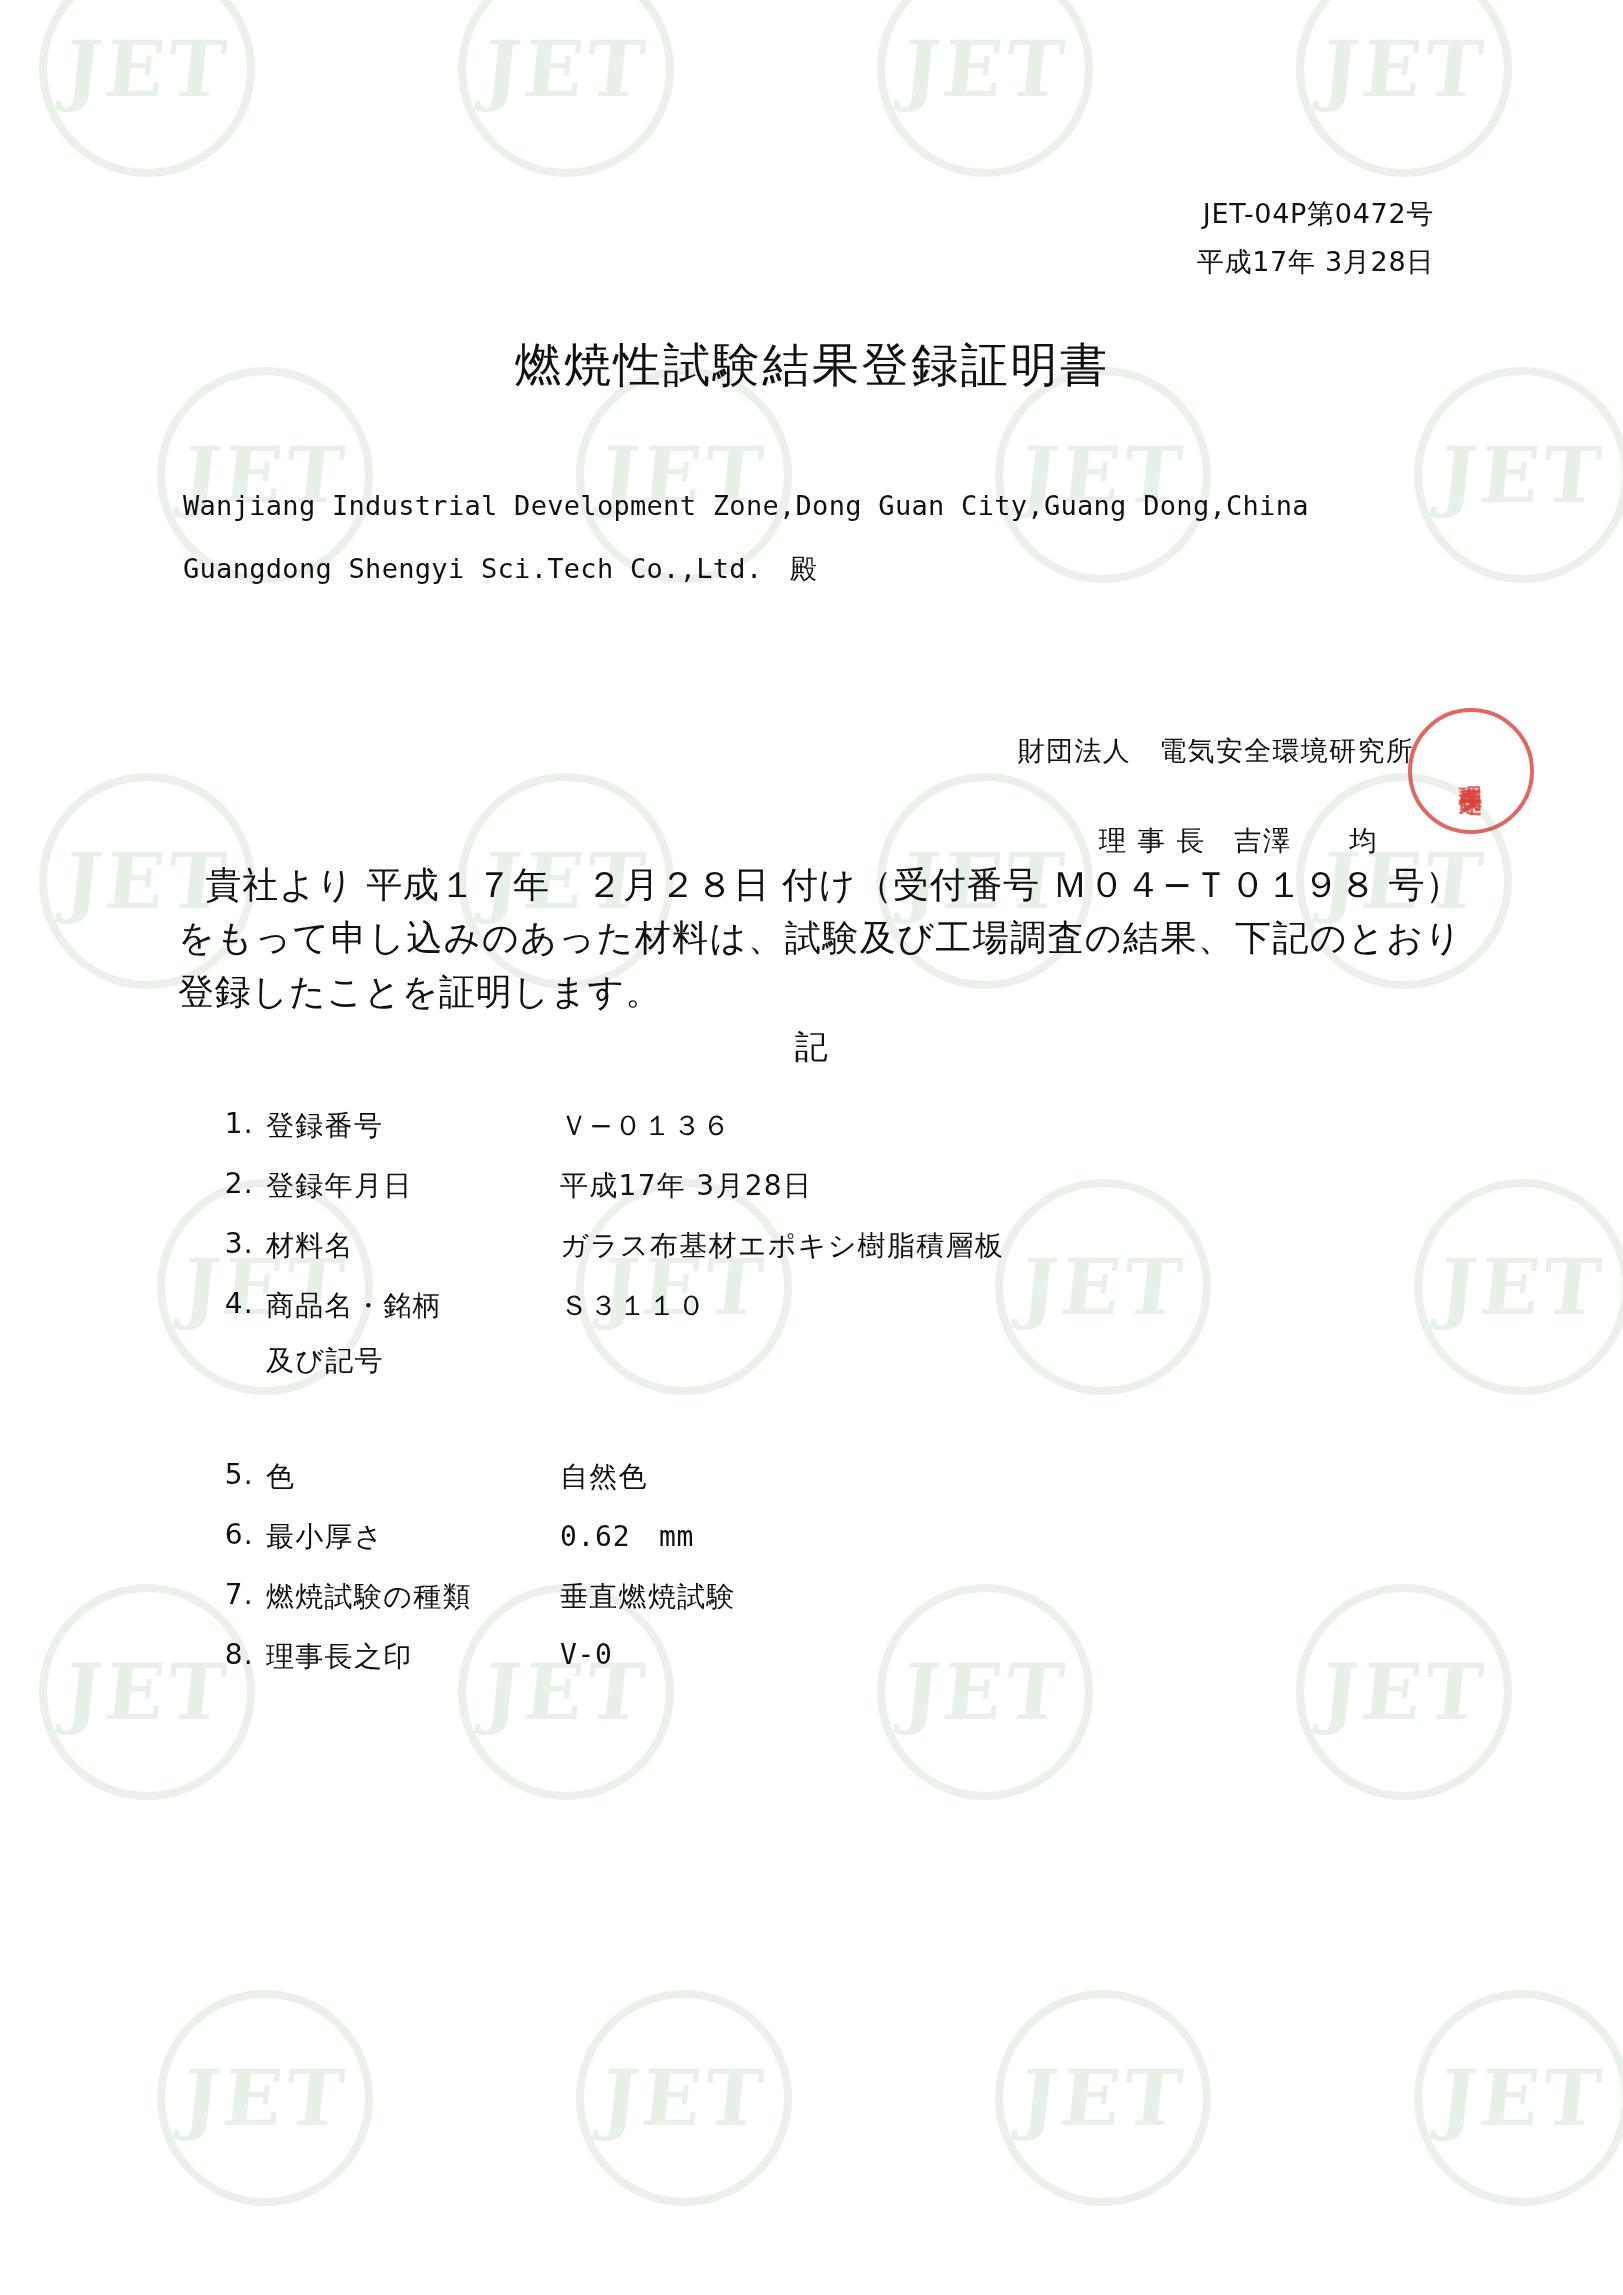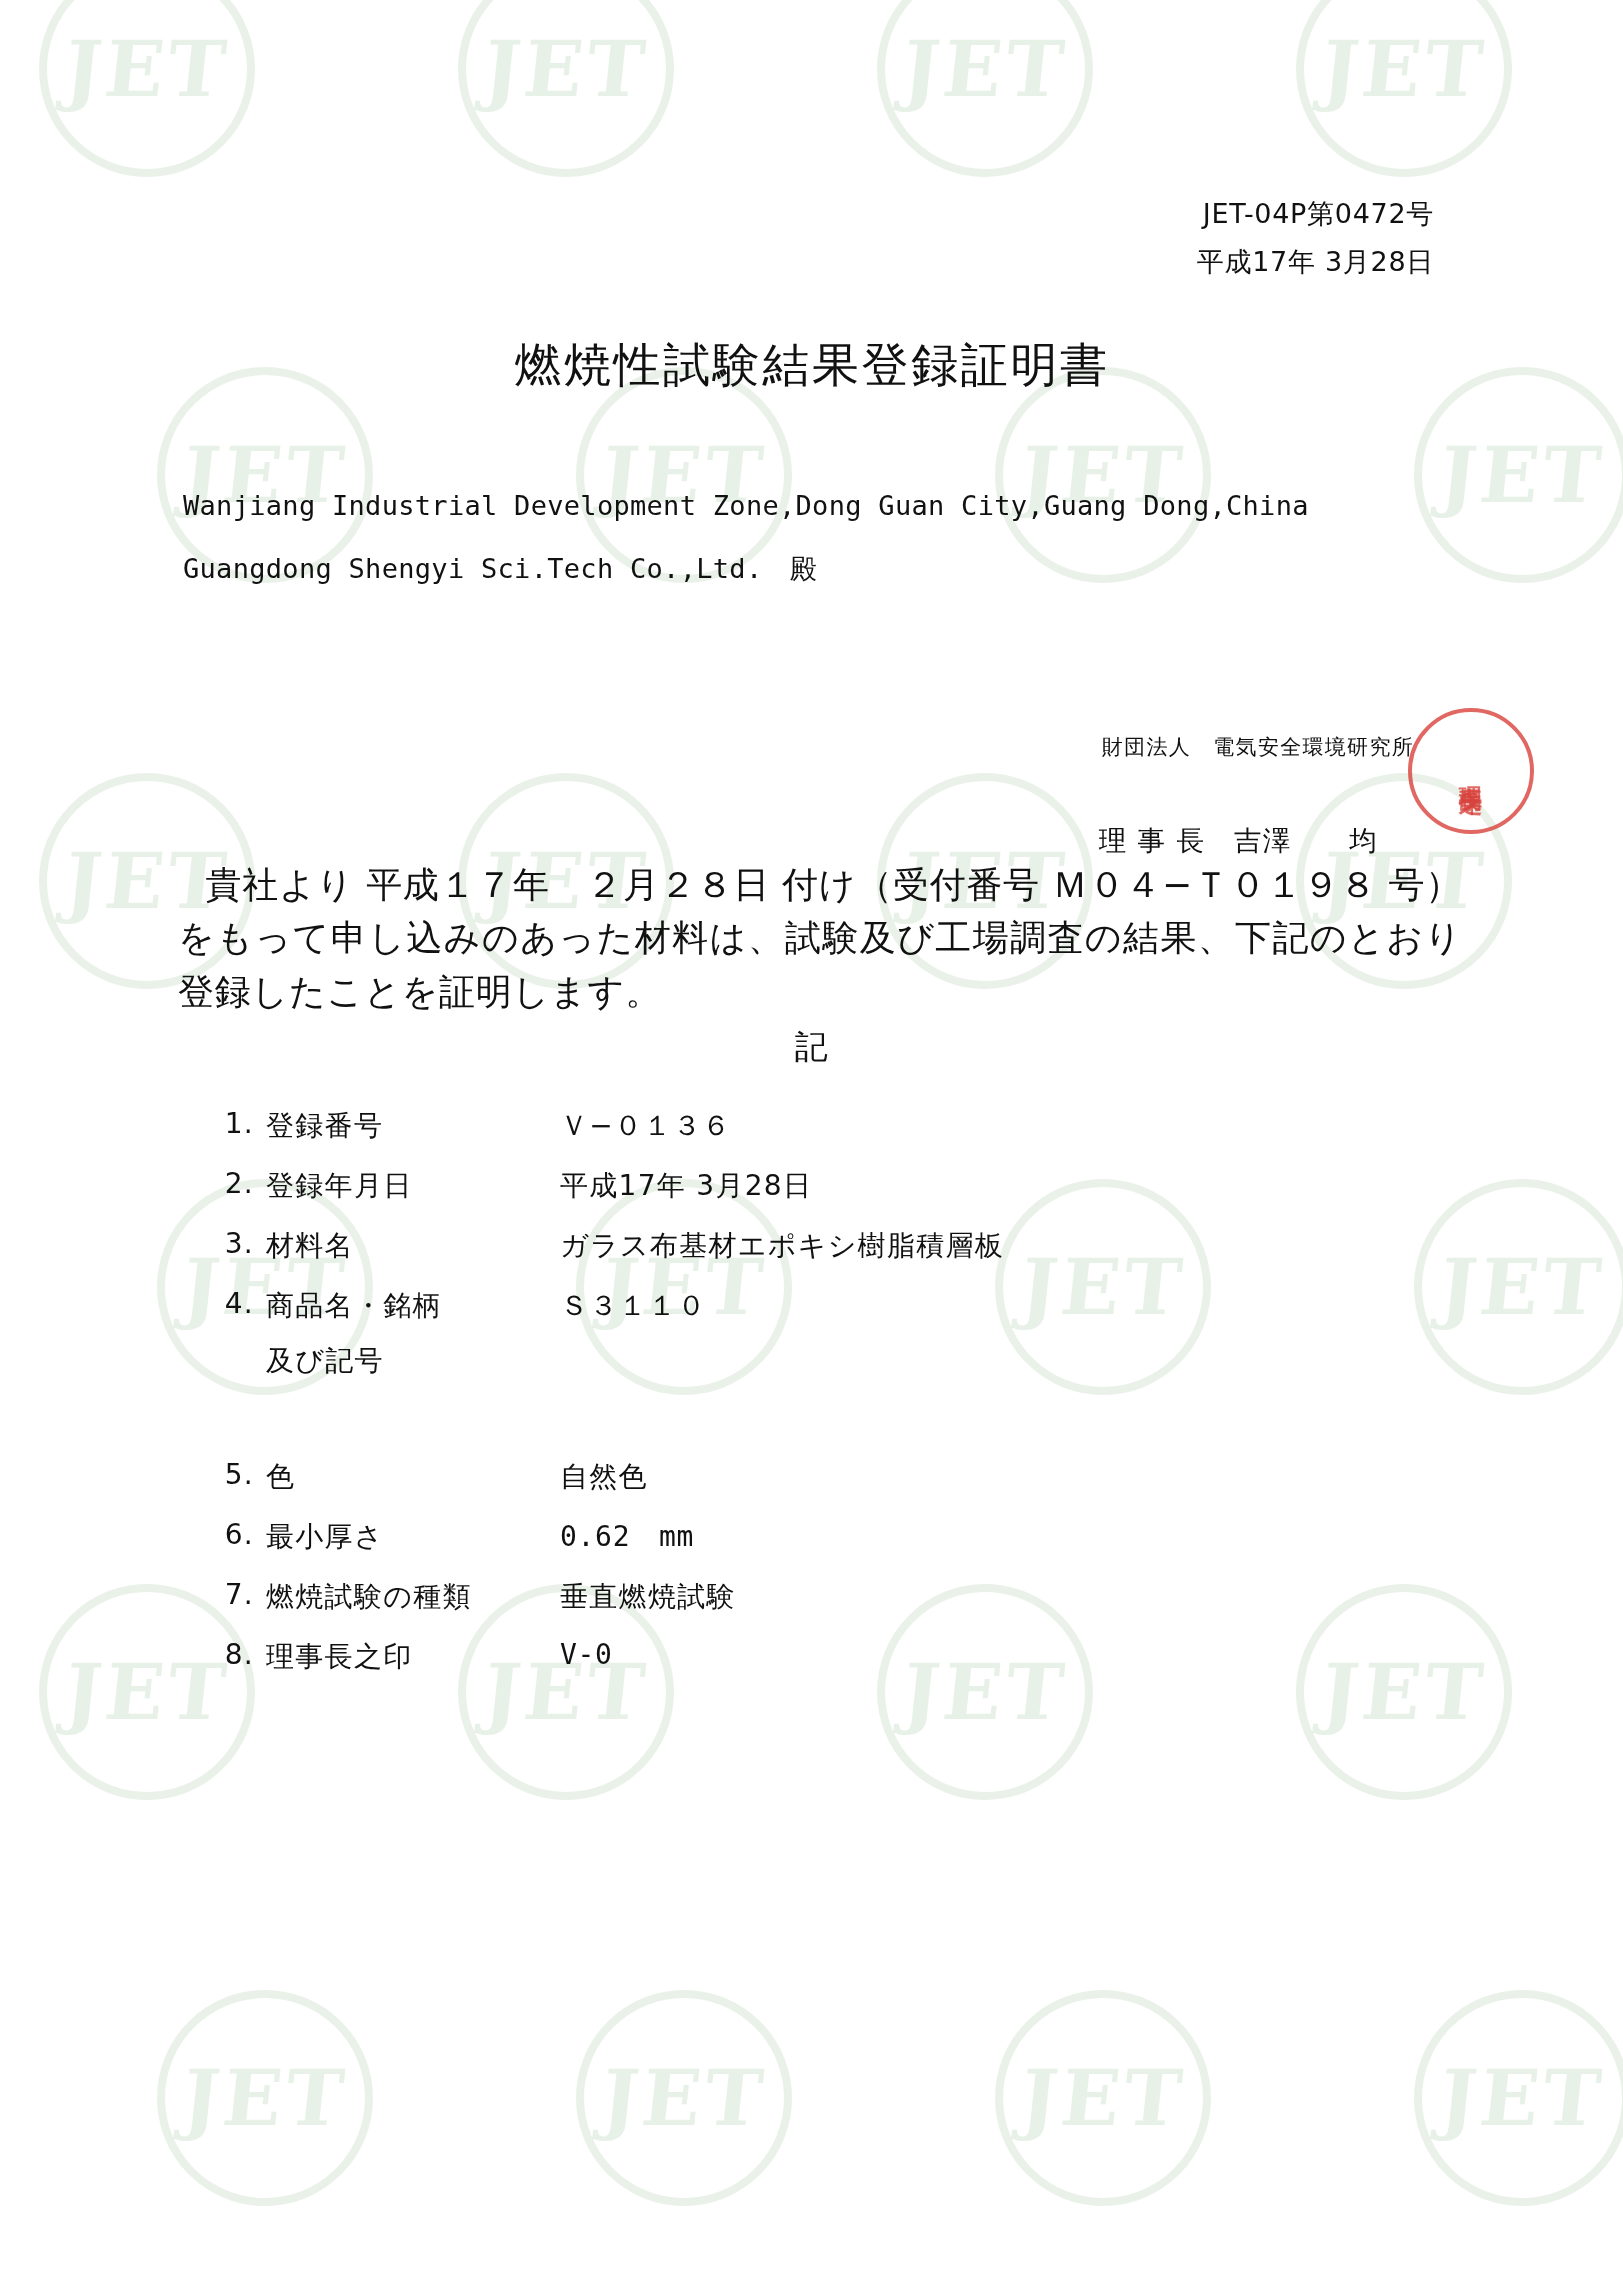--- a/index.html
+++ b/index.html
@@ -85,21 +85,21 @@
     font-size: 27px;
     letter-spacing: 0.3px;
   }
   .addr-1 { top: 490px; }
   .addr-2 { top: 551px; }
 
   .issuer-org {
     position: absolute;
     right: 210px;
     top: 733px;
-    font-size: 21px;
+    font-size: 27px;
     letter-spacing: 1.3px;
   }
   .issuer-name {
     position: absolute;
     right: 246px;
     top: 783px;
     font-size: 27.5px;
     letter-spacing: 1.3px;
     margin-top: 40px;
   }

